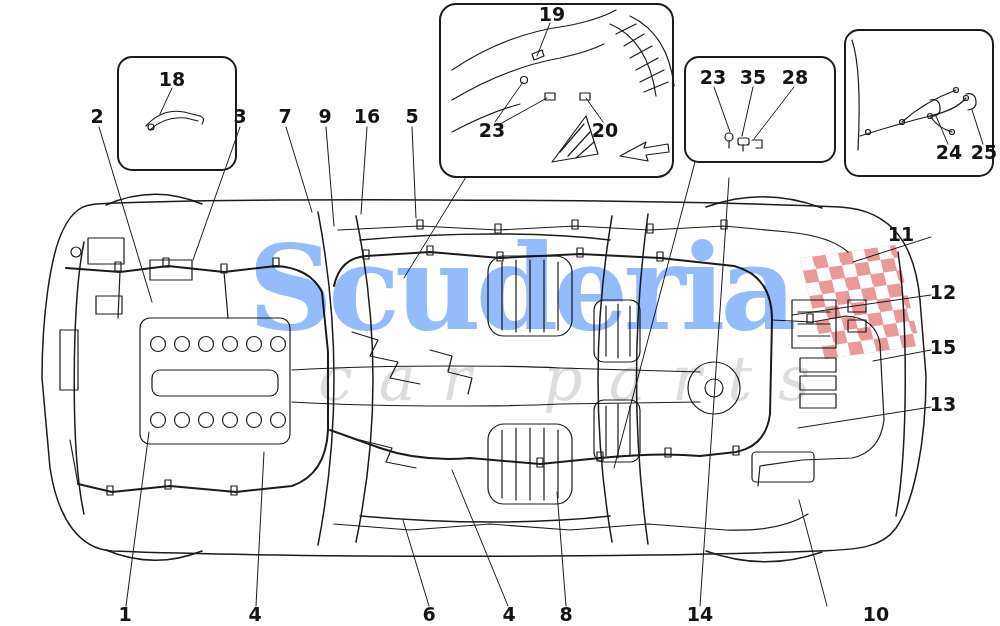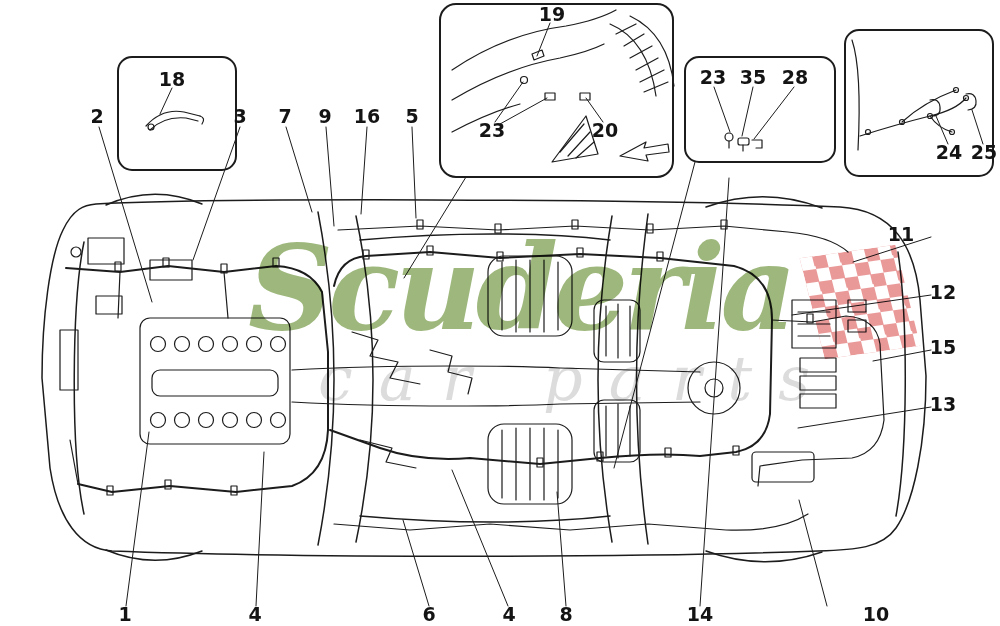--- a/index.html
+++ b/index.html
@@ -9,22 +9,22 @@
   }
   .stage svg{position:absolute;left:0;top:0;}
   .callout{
     position:absolute;transform:translate(-50%,-50%);
     font-weight:bold;font-size:19px;color:#141414;line-height:1;white-space:nowrap;
     user-select:none;
   }
   .wm{position:absolute;pointer-events:none;mix-blend-mode:multiply;white-space:nowrap;}
   .wm-text{
     left:248px;top:218px;
-    font-family:"DejaVu Serif", serif;font-style:italic;font-weight:bold;
-    font-size:118px;color:#4d7c0f;opacity:.55;letter-spacing:-5px;
+    font-family:"DejaVu Serif", serif;font-weight:bold;
+    font-size:118px;color:#3b82f6;opacity:.55;letter-spacing:-5px;
   }
   .wm-sub{
     left:318px;top:342px;
     font-family:"DejaVu Serif", serif;font-style:italic;
     font-size:62px;color:#8a8a8a;opacity:.30;letter-spacing:26px;
   }
   .wm-flag{
     left:812px;top:250px;width:96px;height:104px;opacity:.5;
     background:repeating-conic-gradient(#d63434 0% 25%, transparent 0% 50%);
     background-size:26px 26px;

